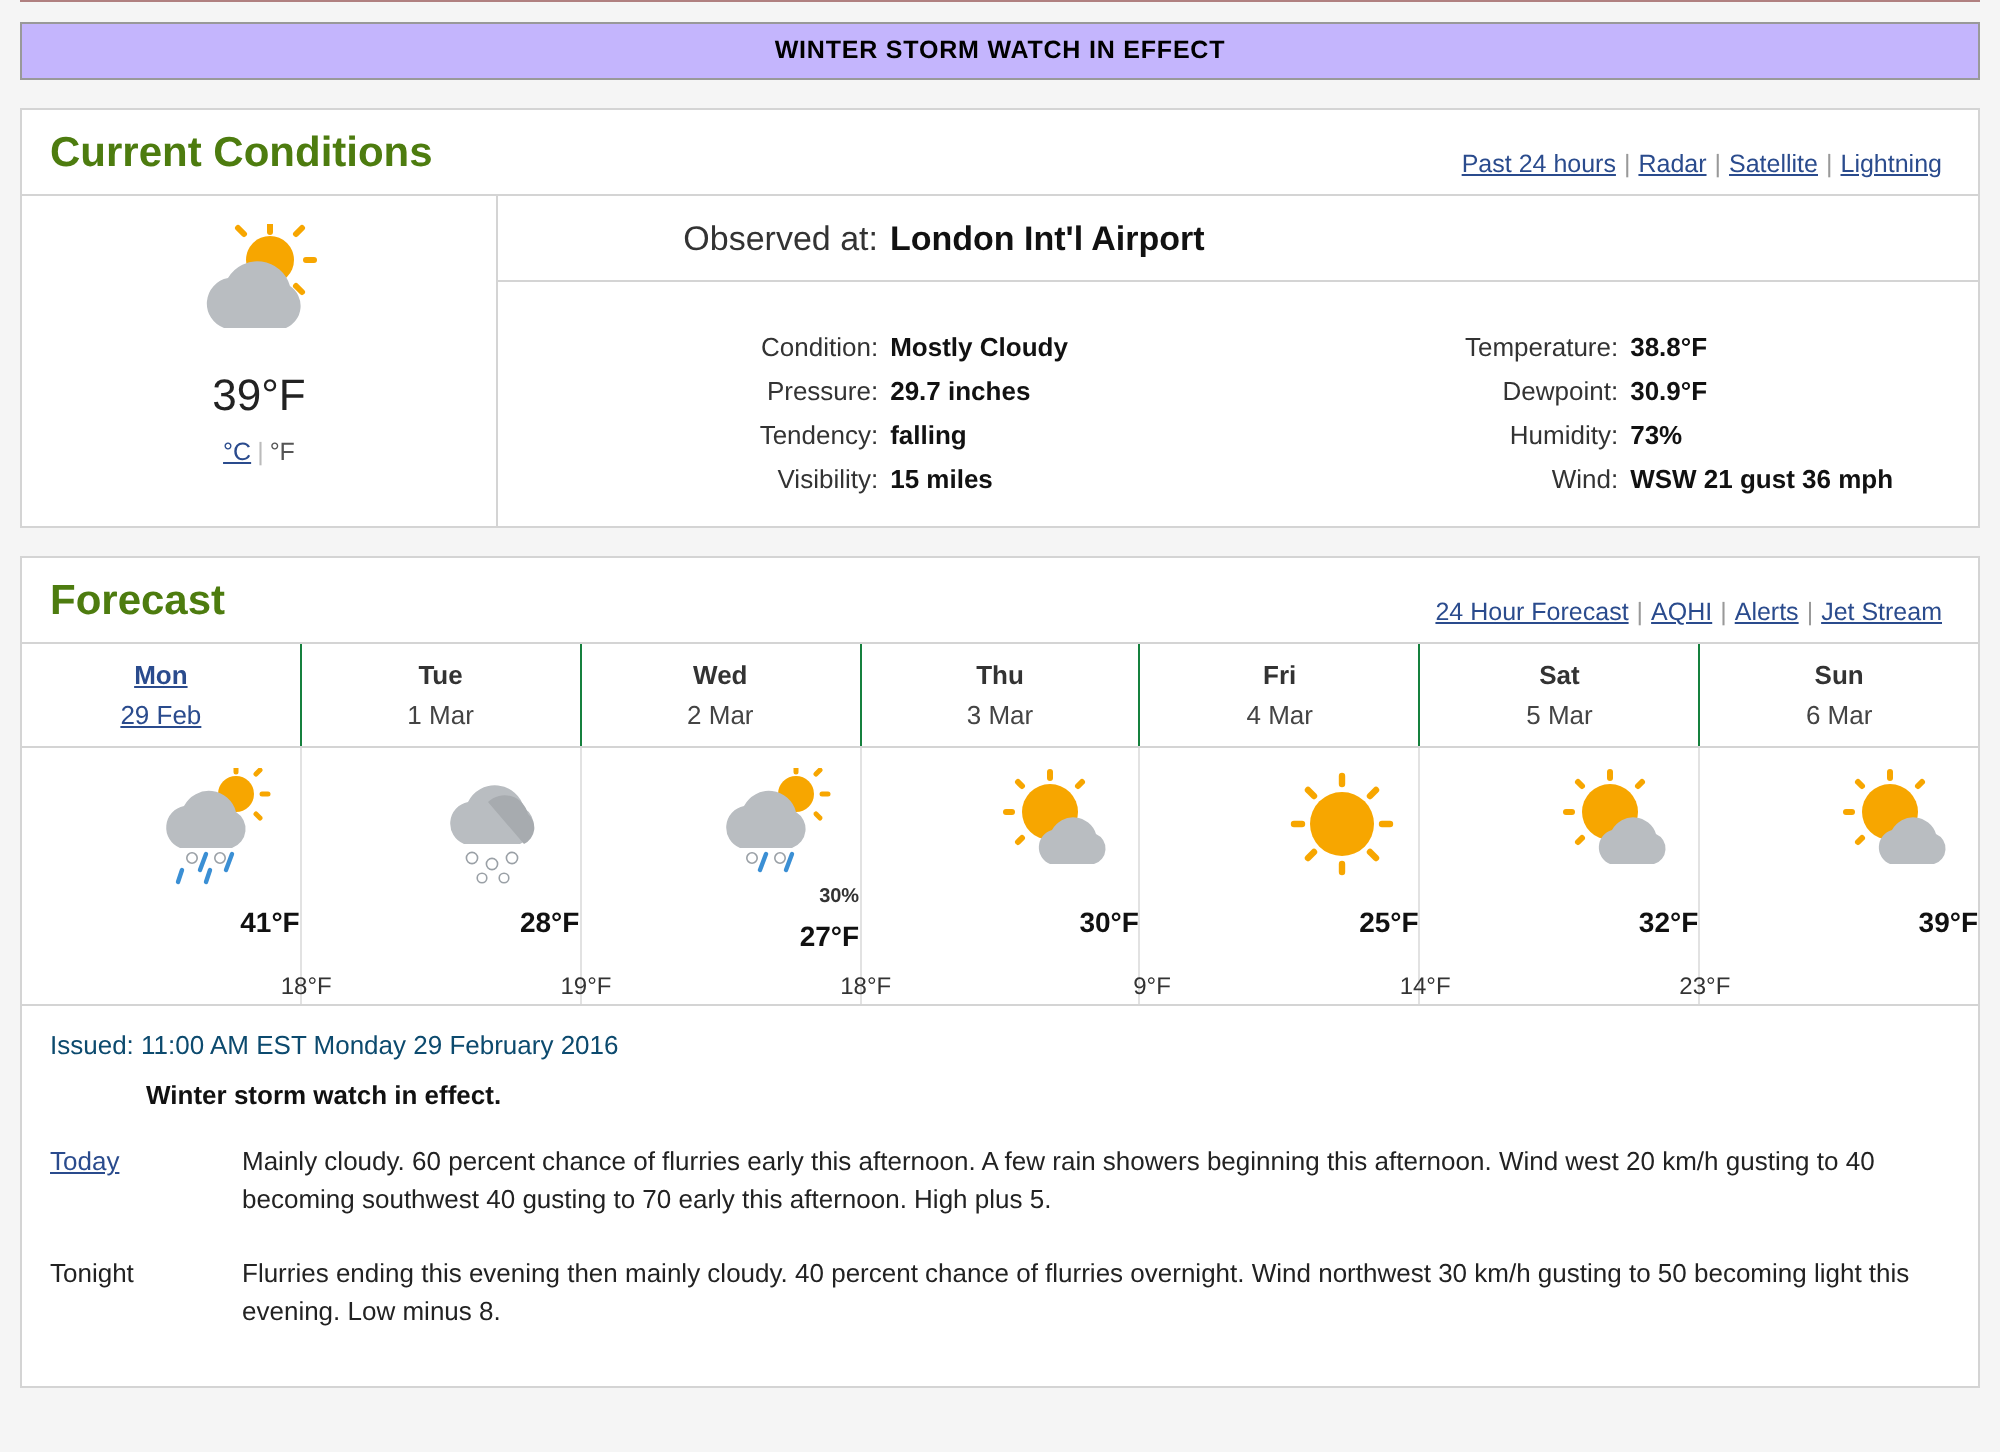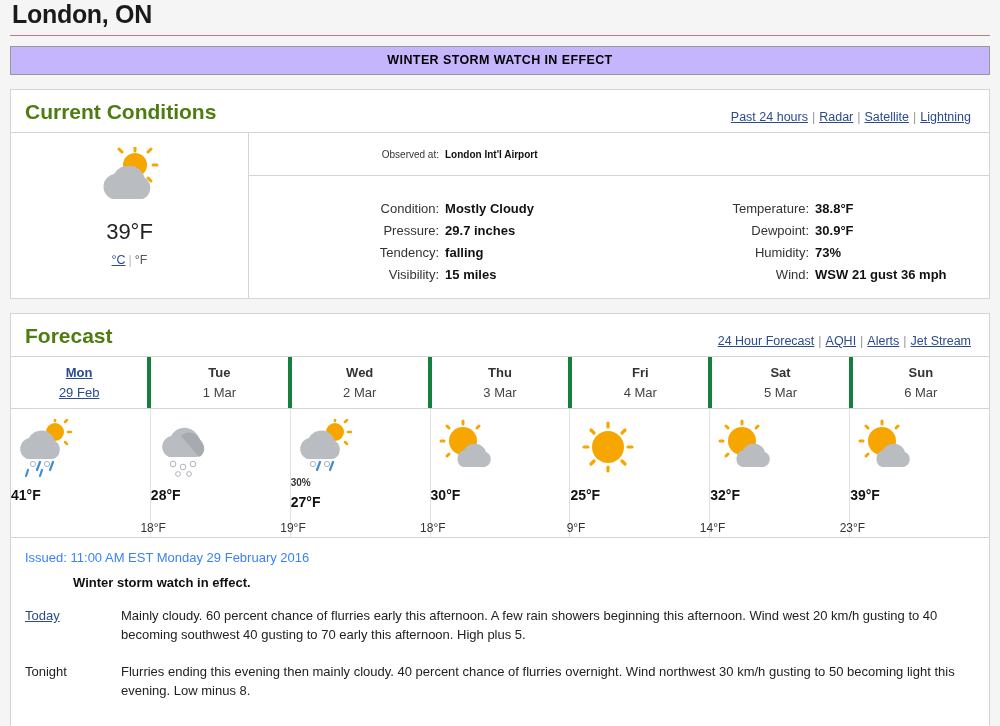--- a/index.html
+++ b/index.html
@@ -93,21 +93,21 @@
   .unit-switch .bar { color: #bbb; margin: 0 3px; }
   .unit-switch .cur { color: #555; }
 
   .cc-right { flex: 1; }
   .cc-obs {
     border-bottom: 1px solid #d4d4d4;
     padding: 12px 0 10px 0;
   }
   .obs-row {
     display: flex;
-    font-size: 10px;
+    font-size: 17px;
     line-height: 20px;
   }
   .obs-row .lbl { width: 196px; text-align: right; padding-right: 6px; color: #333; }
   .obs-row .val { font-weight: bold; color: #111; }
 
   .cc-details {
     display: flex;
     padding: 10px 0 12px 0;
   }
   .det-col { width: 50%; margin-top: 12px; }
@@ -120,21 +120,21 @@
   .det-row .val { font-weight: bold; color: #111; }
 
   
   .fc-days {
     display: flex;
     border-bottom: 1px solid #d4d4d4;
   }
   .fc-day {
     flex: 1;
     text-align: center;
-    border-right: 4px solid #15803d;
+    border-right: 1px solid #15803d;
     padding: 8px 0 8px 0;
     font-size: 13px;
   }
   .fc-day:last-child { border-right: none; }
   .fc-day .dname { font-weight: bold; color: #333; }
   .fc-day .ddate { color: #444; margin-top: 5px; }
   .fc-day.today .dname,
   .fc-day.today .ddate {
     color: #2a4b8d;
     text-decoration: underline;
@@ -142,21 +142,21 @@
   }
 
   .fc-icons {
     display: flex;
     border-bottom: 1px solid #d4d4d4;
     position: relative;
   }
   .fc-cell {
     flex: 1;
     border-right: 1px solid #e2e2e2;
-    text-align: left;
+    text-align: right;
     padding: 10px 0 6px 0;
     position: relative;
     height: 128px;
   }
   .fc-cell:last-child { border-right: none; }
   .pop {
     font-size: 10px;
     font-weight: bold;
     color: #333;
     margin-top: -4px;
@@ -170,38 +170,37 @@
   .lo {
     position: absolute;
     bottom: 2px;
     right: -16px;
     font-size: 12px;
     color: #333;
   }
 
   
   .fc-text { padding: 12px 14px 10px 14px; font-size: 13px; }
-  .issued { color: #3b82f6; }
+  .issued { color: #0c4a6e; }
   .watch { font-weight: bold; margin-top: 10px; color: #111; margin-left: 48px; }
 
   .per-table { width: 100%; border-collapse: collapse; margin-top: 16px; }
   .per-table td { vertical-align: top; padding: 0 0 18px 0; font-size: 13px; line-height: 19px; }
   .per-label { width: 96px; color: #222; }
   .per-label .lnk { color: #2a4b8d; text-decoration: underline; cursor: pointer; font-weight: normal; }
   .per-body { color: #222; padding-left: 6px; }
 
   
   .wicon { display: inline-block; position: relative; }
 </style>
 </head>
 <body>
 
 <div class="page">
 
-  <h1 class="city-title">London, ON</h1>
   <div class="title-rule"></div>
 
   <div class="alert-banner">WINTER STORM WATCH IN EFFECT</div>
 
   <div class="card">
     <div class="card-head">
       <h2>Current Conditions</h2>
       <div class="head-links">
         <a>Past 24 hours</a><span class="sep">|</span><a>Radar</a><span class="sep">|</span><a>Satellite</a><span class="sep">|</span><a>Lightning</a>
       </div>

